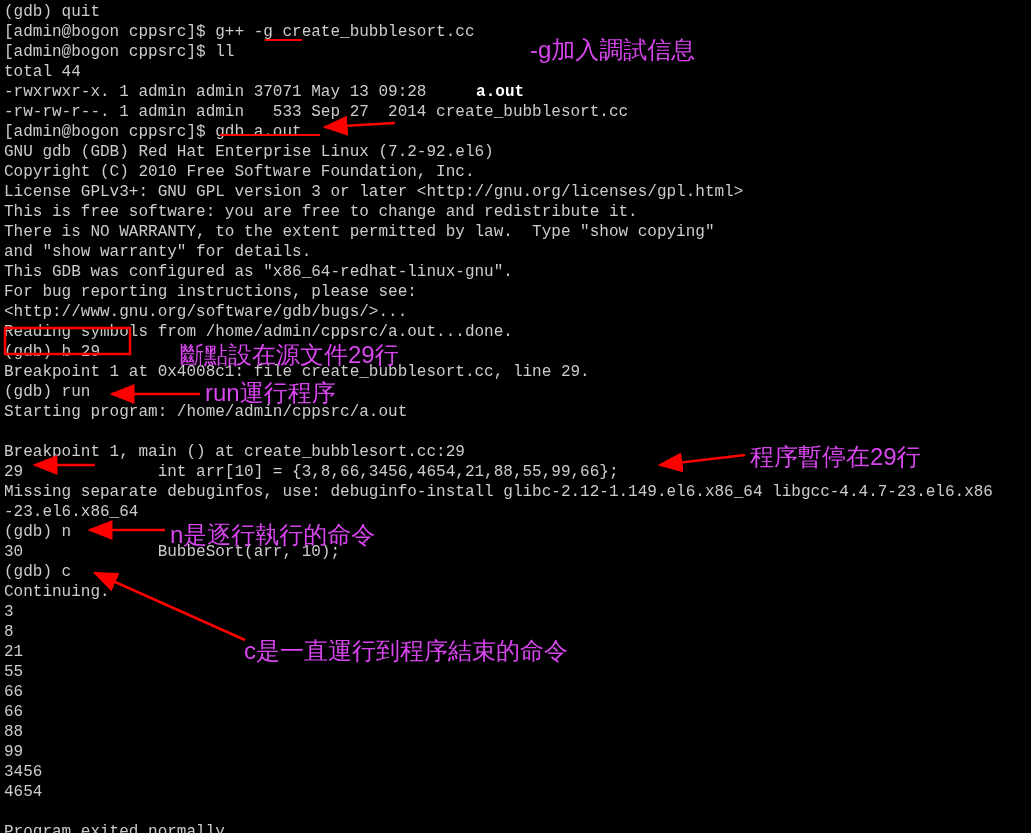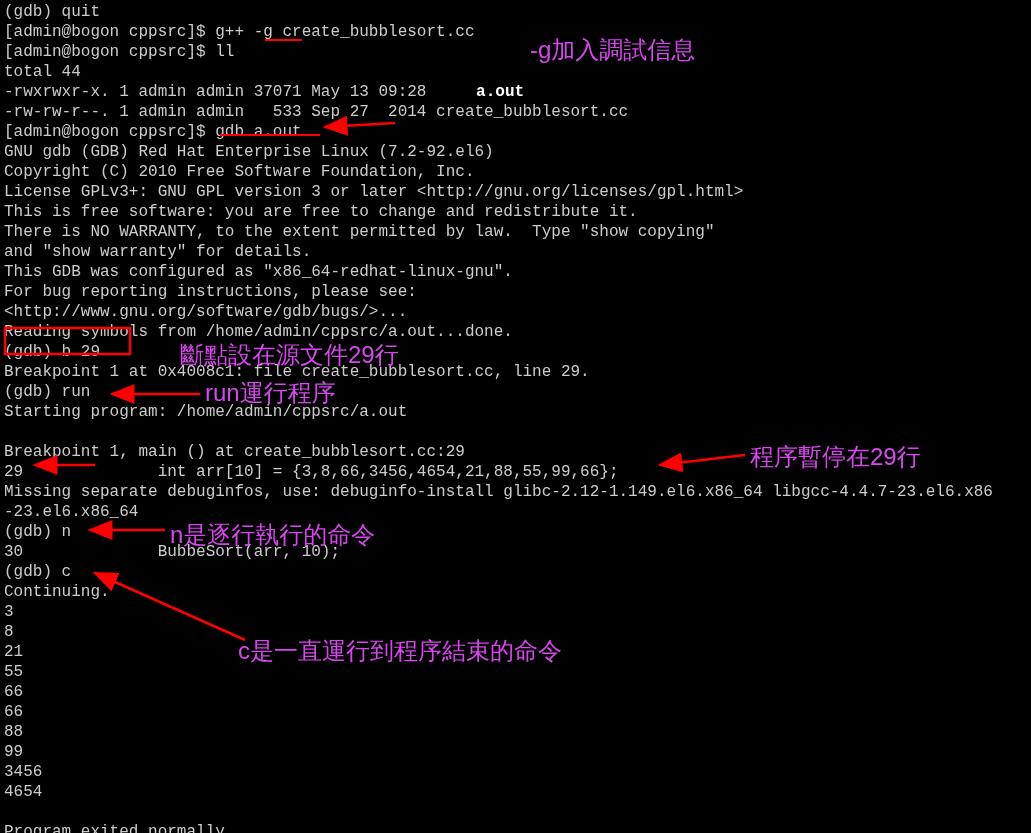--- a/index.html
+++ b/index.html
@@ -39,21 +39,21 @@
 </head>
 <body>
 
 <div class="terminal" id="terminal"><span class="line"><span>(gdb) quit</span></span><span class="line"><span>[admin@bogon cppsrc]$ g++ -g create_bubblesort.cc</span></span><span class="line"><span>[admin@bogon cppsrc]$ ll</span></span><span class="line"><span>total 44</span></span><span class="line"><span>-rwxrwxr-x. 1 admin admin 37071 May 13 09:28 </span><span class="bold">a.out</span></span><span class="line"><span>-rw-rw-r--. 1 admin admin   533 Sep 27  2014 create_bubblesort.cc</span></span><span class="line"><span>[admin@bogon cppsrc]$ gdb a.out</span></span><span class="line"><span>GNU gdb (GDB) Red Hat Enterprise Linux (7.2-92.el6)</span></span><span class="line"><span>Copyright (C) 2010 Free Software Foundation, Inc.</span></span><span class="line"><span>License GPLv3+: GNU GPL version 3 or later &lt;http://gnu.org/licenses/gpl.html&gt;</span></span><span class="line"><span>This is free software: you are free to change and redistribute it.</span></span><span class="line"><span>There is NO WARRANTY, to the extent permitted by law.  Type "show copying"</span></span><span class="line"><span>and "show warranty" for details.</span></span><span class="line"><span>This GDB was configured as "x86_64-redhat-linux-gnu".</span></span><span class="line"><span>For bug reporting instructions, please see:</span></span><span class="line"><span>&lt;http://www.gnu.org/software/gdb/bugs/&gt;...</span></span><span class="line"><span>Reading symbols from /home/admin/cppsrc/a.out...done.</span></span><span class="line"><span>(gdb) b 29</span></span><span class="line"><span>Breakpoint 1 at 0x4008c1: file create_bubblesort.cc, line 29.</span></span><span class="line"><span>(gdb) run</span></span><span class="line"><span>Starting program: /home/admin/cppsrc/a.out</span></span><span class="line">&nbsp;</span><span class="line"><span>Breakpoint 1, main () at create_bubblesort.cc:29</span></span><span class="line"><span>29              int arr[10] = {3,8,66,3456,4654,21,88,55,99,66};</span></span><span class="line"><span>Missing separate debuginfos, use: debuginfo-install glibc-2.12-1.149.el6.x86_64 libgcc-4.4.7-23.el6.x86</span></span><span class="line"><span>-23.el6.x86_64</span></span><span class="line"><span>(gdb) n</span></span><span class="line"><span>30              BubbeSort(arr, 10);</span></span><span class="line"><span>(gdb) c</span></span><span class="line"><span>Continuing.</span></span><span class="line"><span>3</span></span><span class="line"><span>8</span></span><span class="line"><span>21</span></span><span class="line"><span>55</span></span><span class="line"><span>66</span></span><span class="line"><span>66</span></span><span class="line"><span>88</span></span><span class="line"><span>99</span></span><span class="line"><span>3456</span></span><span class="line"><span>4654</span></span><span class="line">&nbsp;</span><span class="line"><span>Program exited normally.</span></span></div>
 
 <div class="annotation" style="left:530px; top:35px;">-g加入調試信息</div>
 <div class="annotation" style="left:160px; top:340px;margin-left:20px;">斷點設在源文件29行</div>
 <div class="annotation" style="left:205px; top:378px;">run運行程序</div>
 <div class="annotation" style="left:750px; top:442px;">程序暫停在29行</div>
 <div class="annotation" style="left:170px; top:520px;text-align:right;">n是逐行執行的命令</div>
-<div class="annotation" style="left:238px; top:636px;">c是一直運行到程序結束的命令</div>
+<div class="annotation" style="left:244px; top:636px;">c是一直運行到程序結束的命令</div>
 
 <svg class="overlay" width="1031" height="833">
   <defs>
     <marker id="arrowhead" markerWidth="10" markerHeight="8" refX="9" refY="4" orient="auto">
       <polygon points="0 0, 10 4, 0 8" fill="#ff0000"></polygon>
     </marker>
   </defs>
 
   <line x1="265" y1="40" x2="302" y2="40" stroke="#ff0000" stroke-width="2"></line>
 

